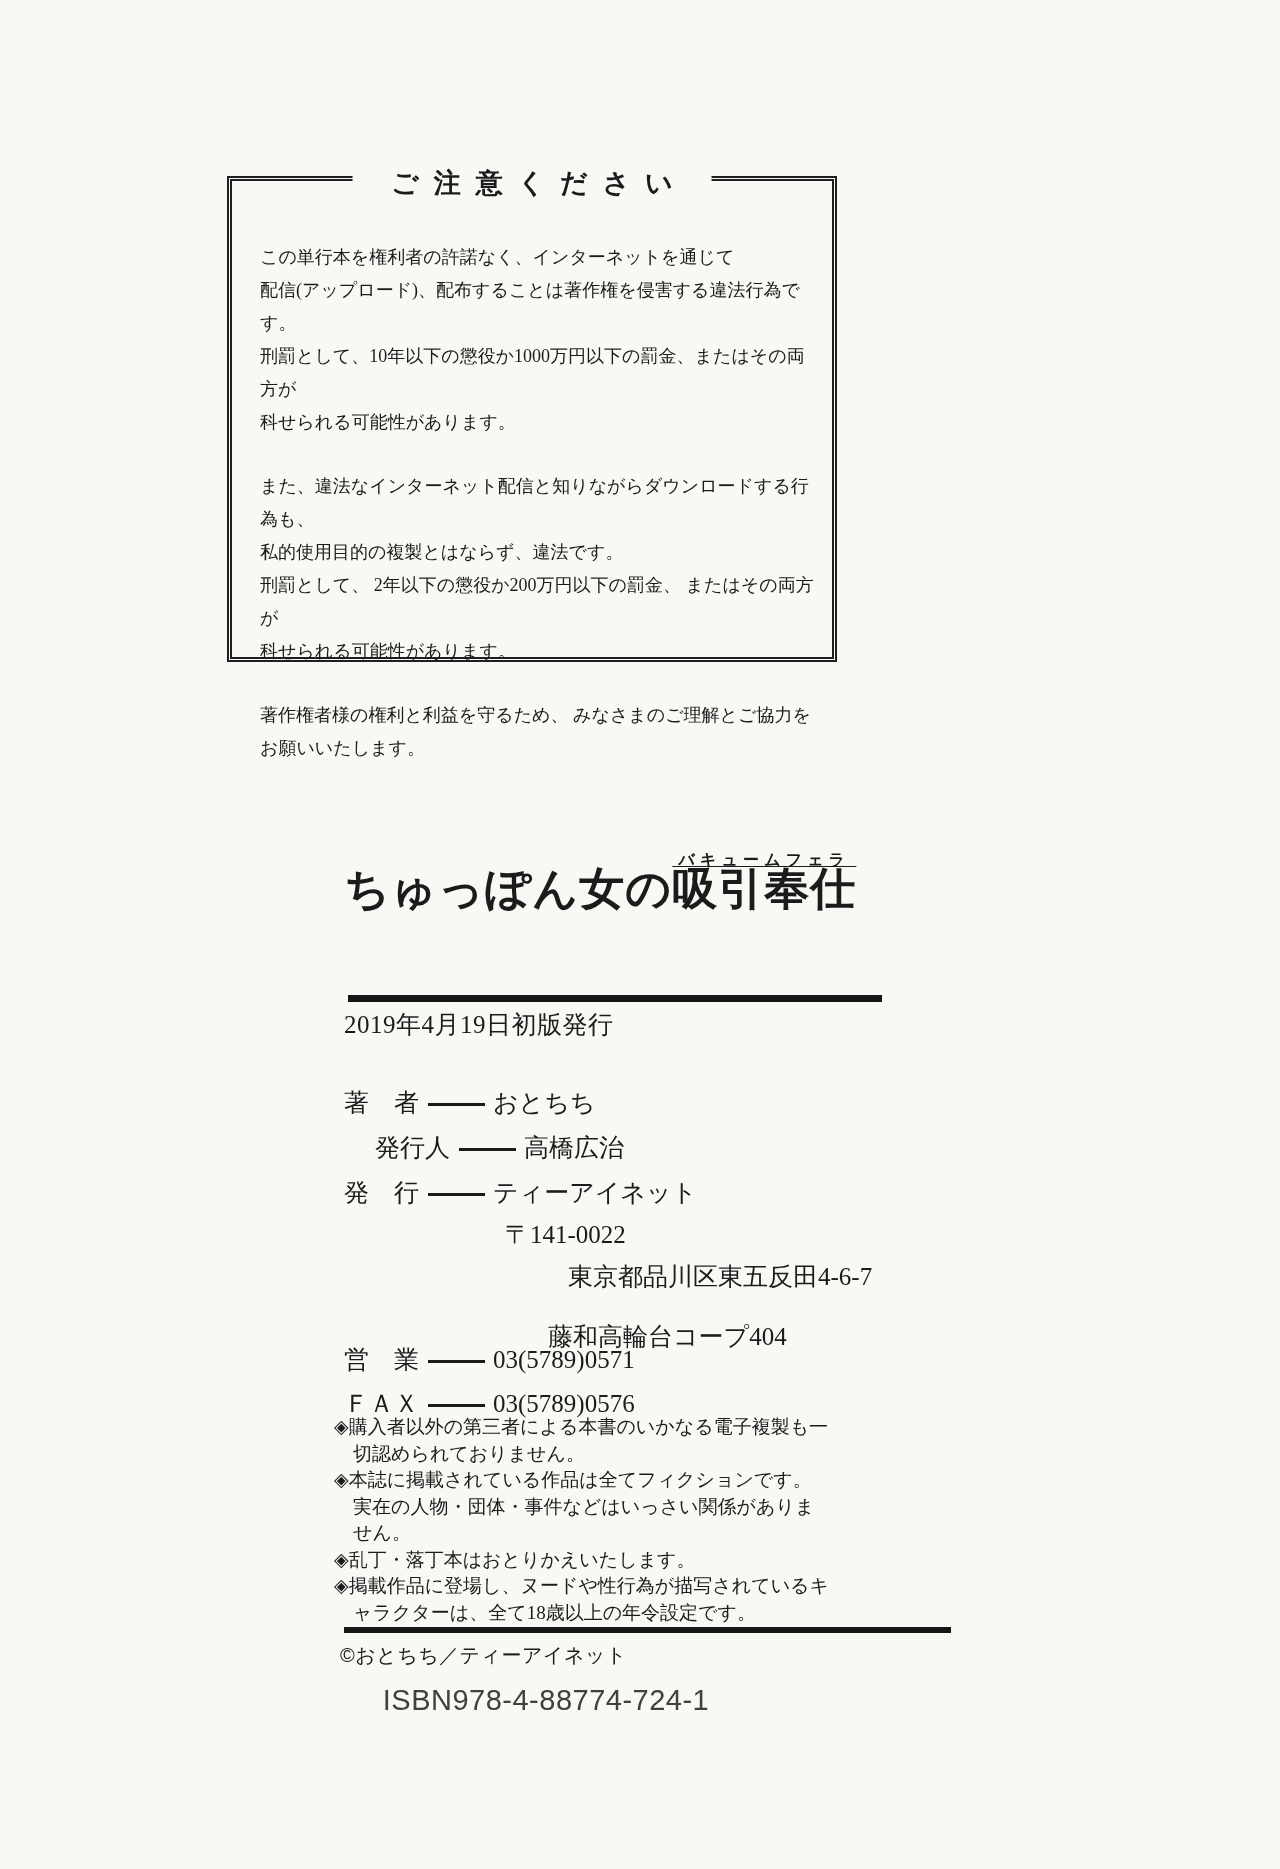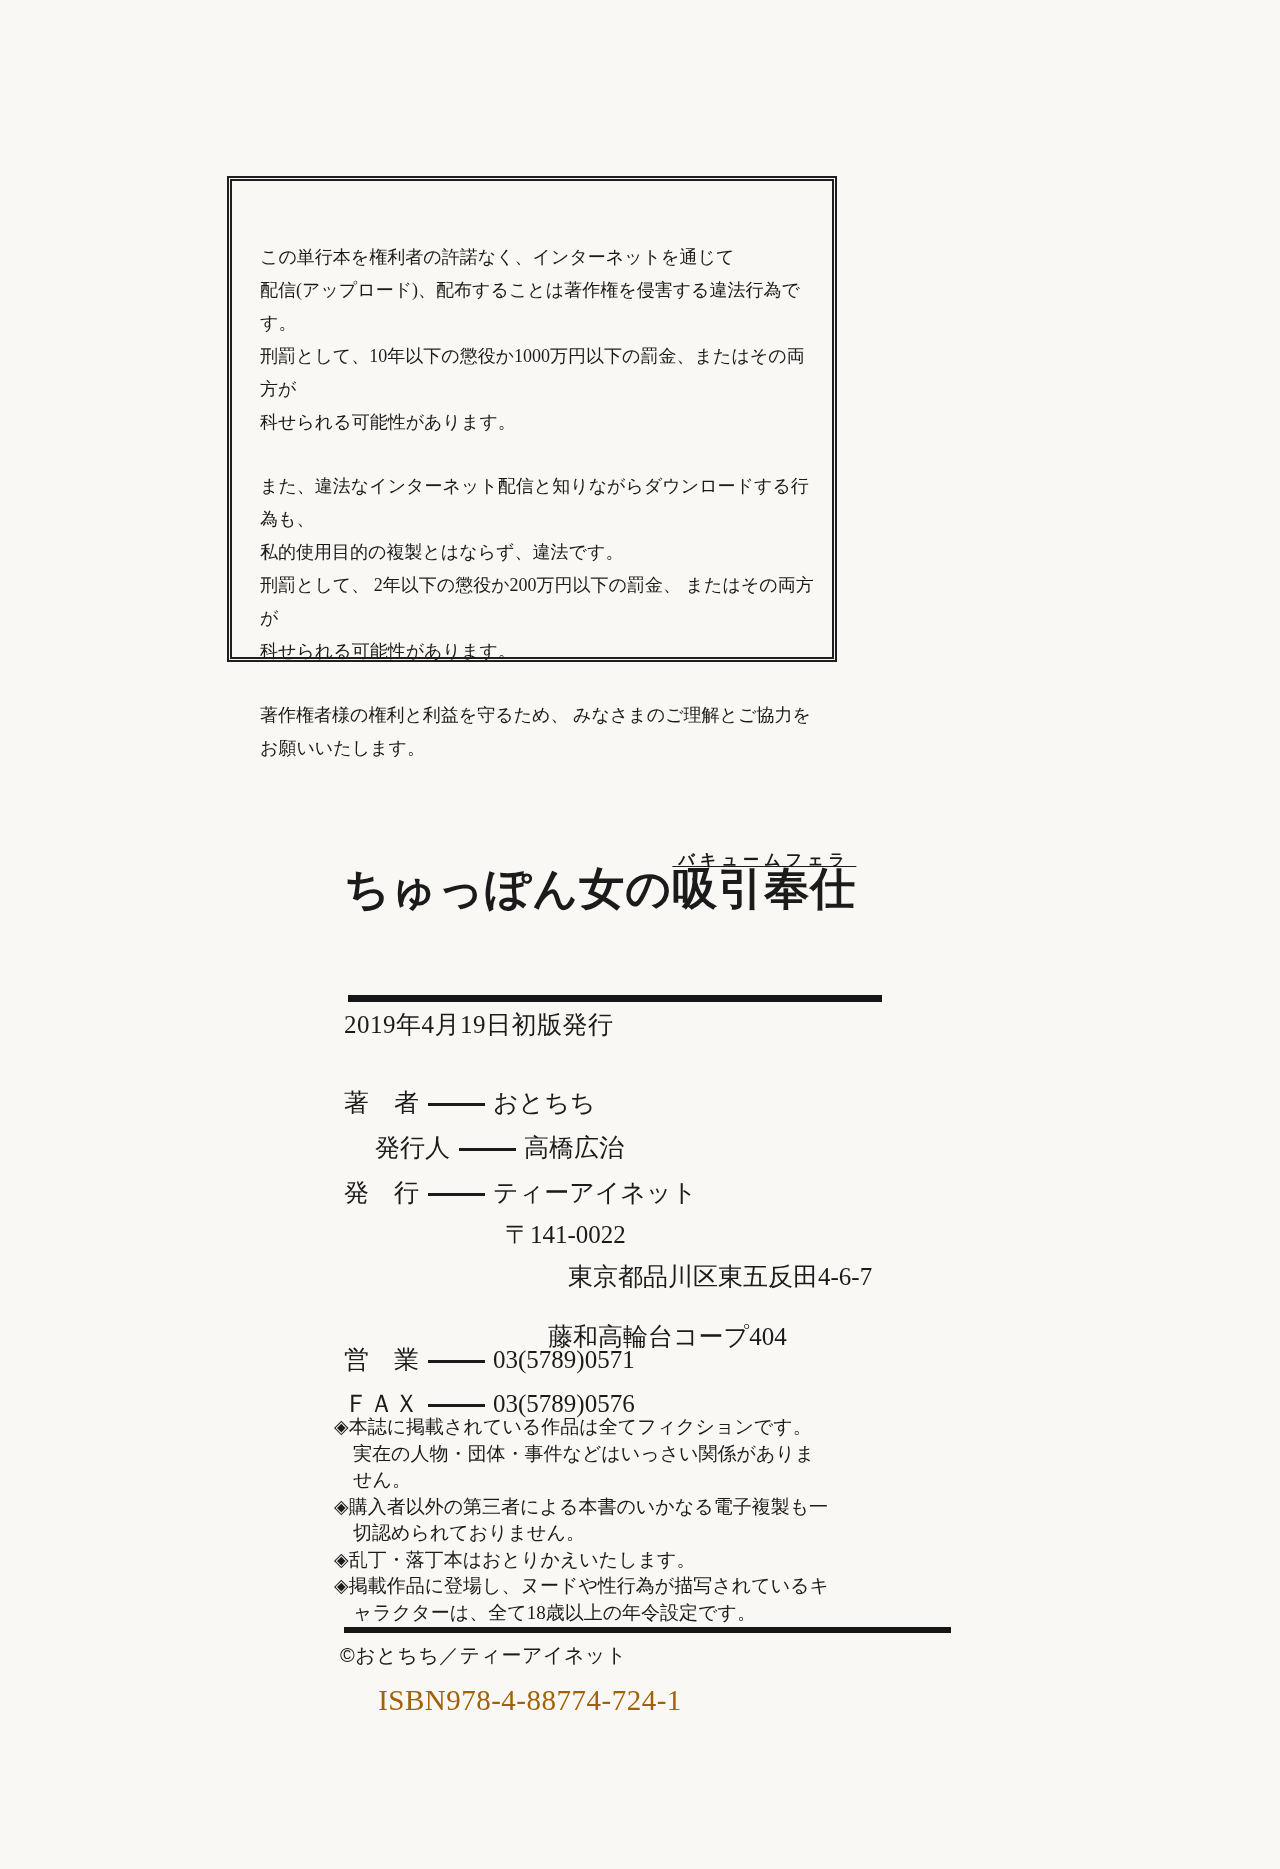--- a/index.html
+++ b/index.html
@@ -77,32 +77,33 @@
     text-indent:-1em;padding-left:1em;margin:0;
   }
   .note .marker{letter-spacing:0;}
 
   .copyright{
     position:absolute;left:340px;top:1642px;
     font-family:"Liberation Sans","DejaVu Sans",sans-serif;
     font-size:20px;letter-spacing:0.5px;white-space:nowrap;
   }
   .isbn{
-    position:absolute;left:230px;top:1684px;width:600px;
+    position:absolute;left:246px;top:1684px;width:600px;
     text-align:center;
-    font-family:Liberation Serif, serif;
-    font-size:29px;color:#a16207;letter-spacing:0.5px;
+    font-family:Liberation Sans, sans-serif;
+    font-size:29px;color:#404040;letter-spacing:0.5px;
   }
 </style>
 </head>
 <body>
 
 <div class="page">
 
   <div class="notice-box">
+    <div class="notice-title">ご注意ください</div>
     <div class="notice-body">
       <p class="npara">この単行本を権利者の許諾なく、インターネットを通じて
 配信(アップロード)、配布することは著作権を侵害する違法行為です。
 刑罰として、10年以下の懲役か1000万円以下の罰金、またはその両方が
 科せられる可能性があります。</p>
       <p class="npara">また、違法なインターネット配信と知りながらダウンロードする行為も、
 私的使用目的の複製とはならず、違法です。
 刑罰として、 2年以下の懲役か200万円以下の罰金、 またはその両方が
 科せられる可能性があります。</p>
       <p class="npara">著作権者様の権利と利益を守るため、 みなさまのご理解とご協力を
@@ -131,22 +132,22 @@
   <div class="addr addr-2">藤和高輪台コープ404</div>
 
   <div class="info-row row-3">
     <span class="ilabel">営　業</span><span class="dash"></span><span class="ivalue">03(5789)0571</span>
   </div>
   <div class="info-row row-4">
     <span class="ilabel">ＦＡＸ</span><span class="dash"></span><span class="ivalue">03(5789)0576</span>
   </div>
 
   <div class="notes">
+    <div class="note"><span class="marker">◈</span><span>購入者以外の第三者による本書のいかなる電子複製も一切認められておりません。</span></div>
     <div class="note"><span class="marker">◈</span><span>本誌に掲載されている作品は全てフィクションです。実在の人物・団体・事件などはいっさい関係がありません。</span></div>
-    <div class="note"><span class="marker">◈</span><span>購入者以外の第三者による本書のいかなる電子複製も一切認められておりません。</span></div>
     <div class="note"><span class="marker">◈</span><span>乱丁・落丁本はおとりかえいたします。</span></div>
     <div class="note"><span class="marker">◈</span><span>掲載作品に登場し、ヌードや性行為が描写されているキャラクターは、全て18歳以上の年令設定です。</span></div>
   </div>
 
   <div class="rule rule-bottom"></div>
 
   <div class="copyright">©おとちち／ティーアイネット</div>
 
   <div class="isbn">ISBN978-4-88774-724-1</div>
 

